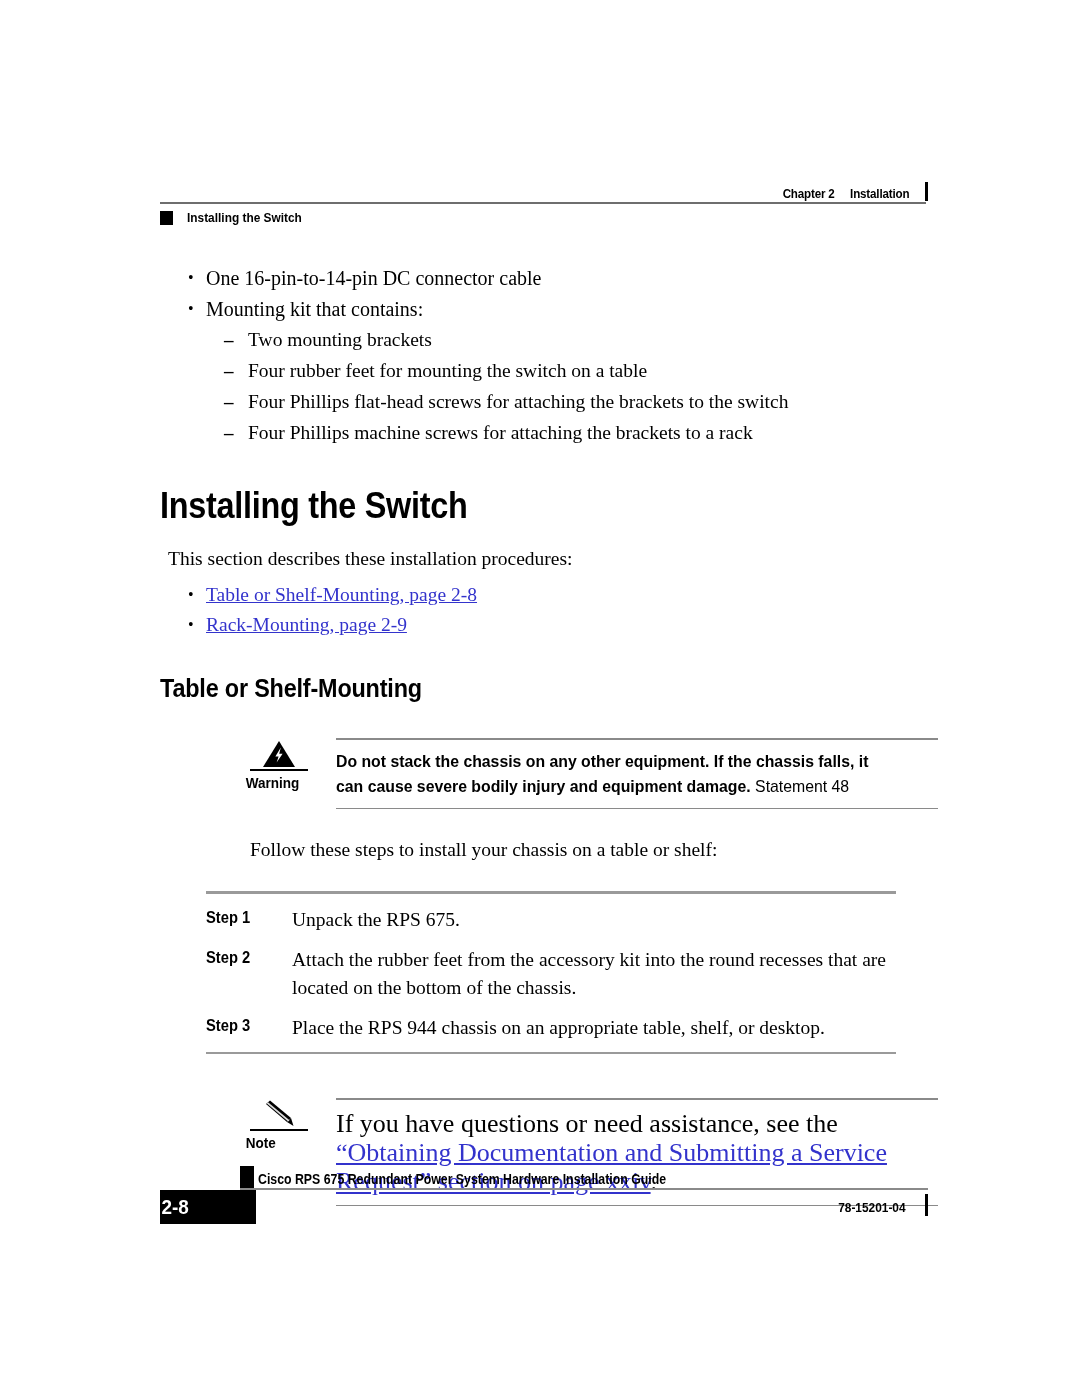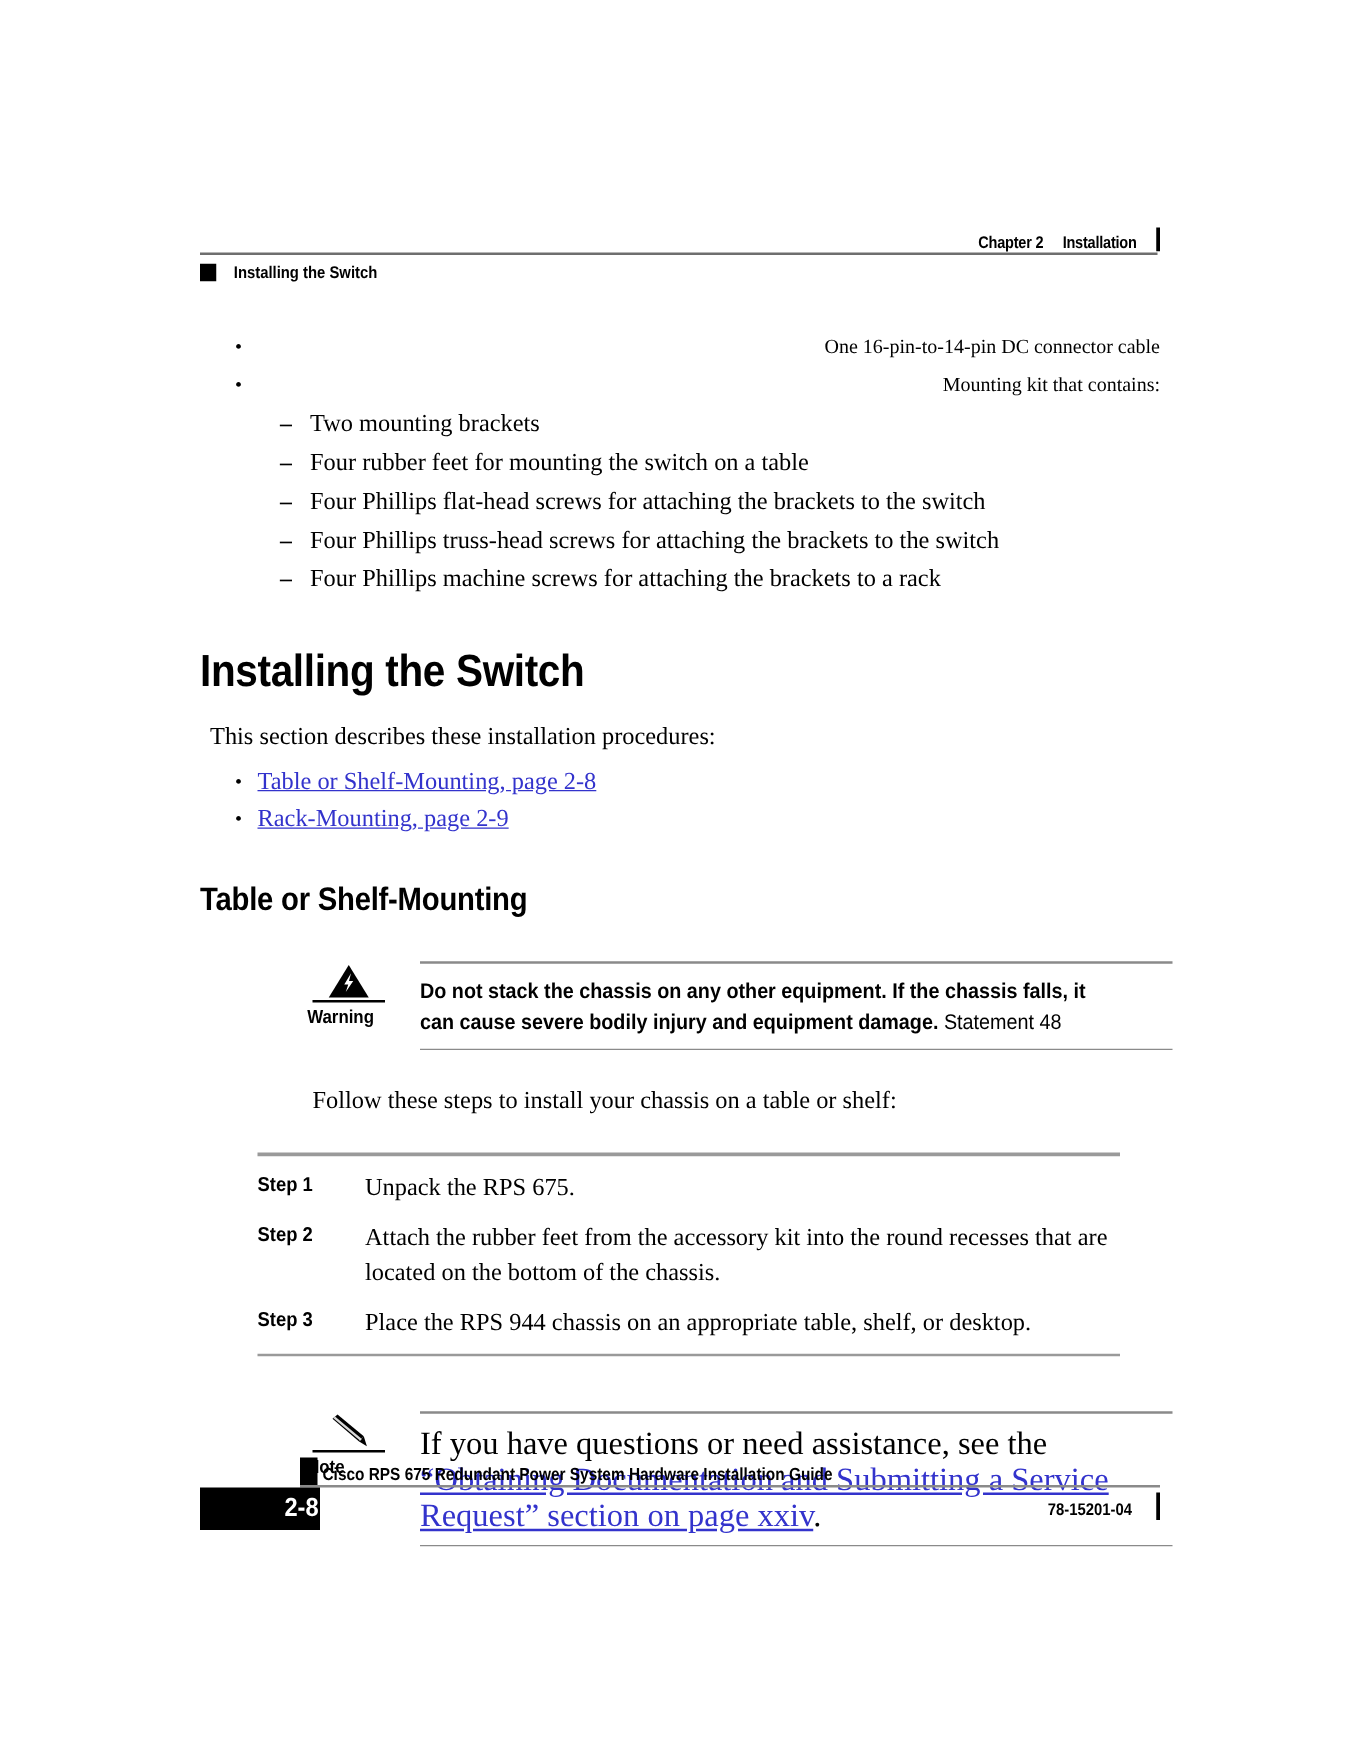--- a/index.html
+++ b/index.html
@@ -86,25 +86,24 @@
     position: absolute;
     left: 160px;
     top: 262px;
     width: 768px;
   }
 
   .bullet-list { margin: 0; padding: 0; list-style: none; }
   .bullet-item {
     position: relative;
     padding-left: 46px;
-    font-size: 16px;
+    font-size: 20px;
     line-height: 30px;
     margin-bottom: 0px;
     padding-top: 1px;
-    text-align: right;
   }
   .bullet-item::before {
     content: "\2022";
     position: absolute;
     left: 28px;
     top: 1px;
     font-size: 16px;
   }
   .dash-item {
     position: relative;
@@ -320,21 +319,21 @@
   .footer-pagebox {
     position: absolute;
     left: 0px;
     top: 2px;
     width: 96px;
     height: 34px;
     background: #000;
     color: #fff;
     display: flex;
     align-items: center;
-    justify-content: flex-end;
+    justify-content: flex-start;
   }
   .footer-pagenum {
     font-family: "Liberation Sans Narrow", "Liberation Sans", sans-serif;
     font-weight: bold;
     font-size: 21px;
     transform: scaleX(0.9);
     color: #ffffff;
   }
   .footer-docnum {
     position: absolute;
@@ -377,21 +376,20 @@
 
     <ul class="bullet-list">
       <li class="bullet-item">One 16-pin-to-14-pin DC connector cable</li>
       <li class="bullet-item">Mounting kit that contains:</li>
     </ul>
 
     <div>
       <div class="dash-item">Two mounting brackets</div>
       <div class="dash-item">Four rubber feet for mounting the switch on a table</div>
       <div class="dash-item">Four Phillips flat-head screws for attaching the brackets to the switch</div>
-      <div class="dash-item">Four Phillips truss-head screws for attaching the brackets to the switch</div>
       <div class="dash-item">Four Phillips machine screws for attaching the brackets to a rack</div>
     </div>
 
     <h1 class="doc-h1">Installing the Switch</h1>
 
     <p class="body-para">This section describes these installation procedures:</p>
 
     <ul class="xref-list">
       <li class="xref-item"><a class="link" href="#">Table or Shelf-Mounting, page 2-8</a></li>
       <li class="xref-item"><a class="link" href="#">Rack-Mounting, page 2-9</a></li>

